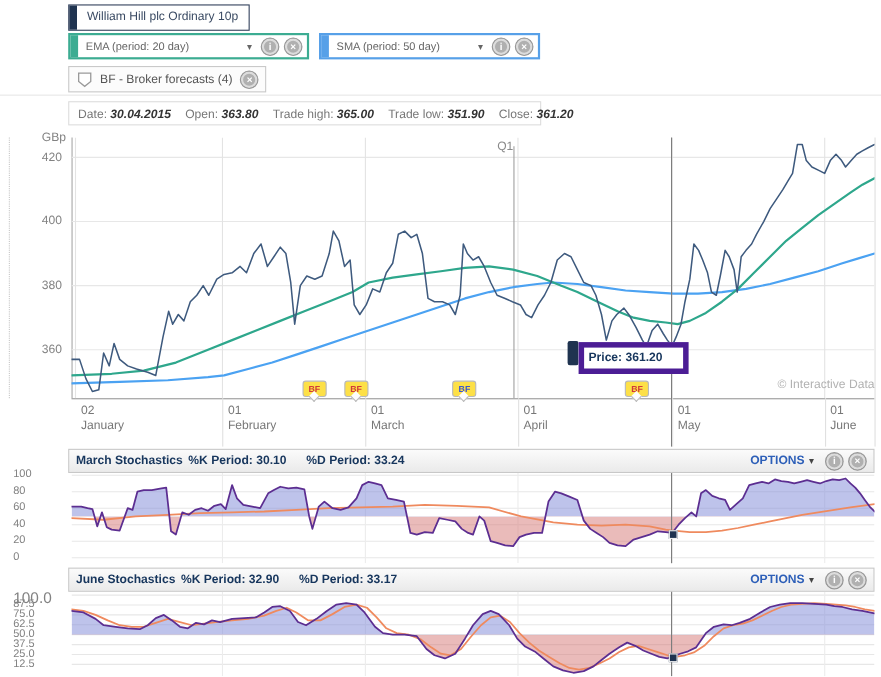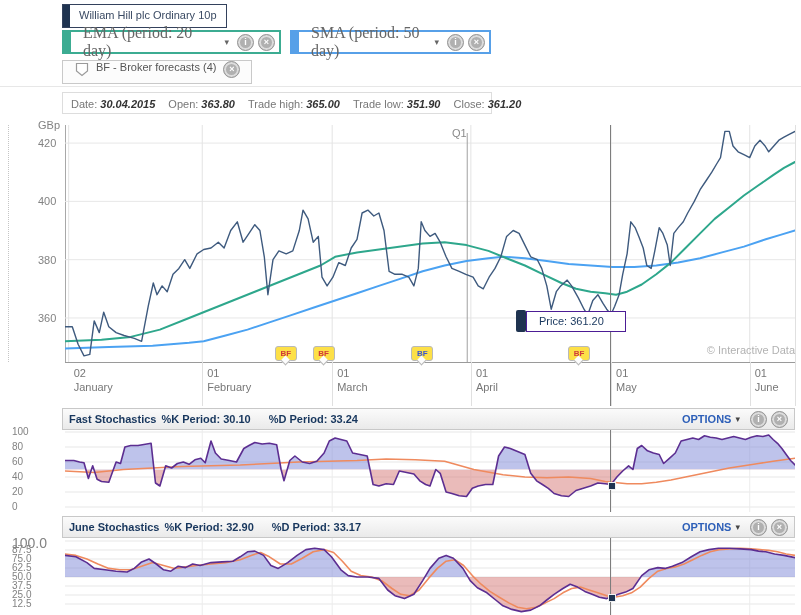--- a/index.html
+++ b/index.html
@@ -6,28 +6,28 @@
   .app{position:relative;width:801px;height:615px;background:#fff;overflow:hidden;
        font-family:"Liberation Sans",sans-serif;color:#444;}
   
   .tag{position:absolute;left:62px;top:4px;height:22px;display:flex;align-items:stretch;
        border:1px solid #33415c;background:#fff;}
   .tag-bar{width:7px;background:#1f3350;}
   .tag-label{padding:0 9px;font-size:11px;line-height:21px;color:#3a4a63;}
   
   .ind{position:absolute;top:30px;height:24px;display:flex;align-items:center;background:#fff;box-sizing:border-box;}
   .ind-bar{width:7px;align-self:stretch;}
-  .ind-label{font-size:16px;color:#666;padding-left:12px;flex:1;font-family:Liberation Serif, serif;}
+  .ind-label{font-size:10px;color:#666;padding-left:7px;flex:1;}
   .caret{font-size:9px;color:#666;margin-right:8px;}
   .cicon{width:15px;height:15px;border-radius:50%;background:#b0b0b0;color:#fff;
          font-weight:bold;font-size:9px;line-height:15px;text-align:center;
          border:1px solid #979797;box-shadow:inset 0 0 0 2px #dcdcdc;margin-right:4px;flex:0 0 auto;}
   
-  .bf-box{position:absolute;left:62px;top:60px;height:22px;display:flex;align-items:flex-start;
-          border:1px solid #c9c9c9;background:#fcfcfc;padding:0 11px;}
+  .bf-box{position:absolute;left:62px;top:60px;height:22px;display:flex;align-items:center;
+          border:1px solid #c9c9c9;background:#fcfcfc;padding:0 6px;}
   .bf-box .bf-label{font-size:11px;color:#555;margin:0 7px 0 6px;}
   .topline{position:absolute;left:0;top:86px;width:801px;height:1px;background:#e7e7e7;}
   
   .quote-bar{position:absolute;left:62px;top:92px;width:430px;height:22px;border:1px solid #ddd;
              background:#fff;font-size:11px;line-height:22px;padding-left:8px;box-sizing:border-box;white-space:nowrap;}
   .q-label{color:#777;margin-right:3px;}
   .q-value{color:#333;font-weight:bold;margin-right:13px;font-style:italic;}
   
   .ylab{position:absolute;font-size:11px;color:#828282;}
   .unit-label{position:absolute;left:38px;top:119px;font-size:11px;color:#828282;}
@@ -40,22 +40,22 @@
   .marker{position:absolute;width:6px;height:6px;background:#1f3350;border:1px solid #f0f0f0;}
   .month-sep{position:absolute;top:362px;height:44px;width:1px;background:#e0e0e0;}
   .month-label{position:absolute;top:366px;font-size:11px;color:#777;line-height:14px;}
   .month-label .mday{display:block;}
   .month-label .mname{display:block;}
   .copyright{position:absolute;left:660px;top:344px;width:135px;text-align:right;
              font-size:11px;color:#b2b2b2;}
   
   .price-tip{position:absolute;left:516px;top:310px;}
   .price-flag{position:absolute;left:0;top:0;width:10px;height:22px;background:#1f3350;border-radius:2px;}
-  .price-box{position:absolute;left:10px;top:1px;width:86px;height:19px;border:1px solid #4c1d95;
-             background:#fff;font-size:11px;font-weight:normal;color:#17365d;line-height:19px;padding-left:12px;}
+  .price-box{position:absolute;left:10px;top:1px;width:86px;height:19px;border:5px solid #4c1d95;
+             background:#fff;font-size:11px;font-weight:bold;color:#17365d;line-height:19px;padding-left:4px;}
   
   .bf-bubble{position:absolute;top:346px;width:20px;height:13px;background:#fde047;border:1px solid #b9b9b9;
              border-radius:3px;font-size:8px;font-weight:bold;text-align:center;line-height:13px;z-index:3;}
   .bf-bubble:after{content:"";position:absolute;left:6px;bottom:-4px;width:6px;height:6px;background:#fdfdfd;
              border-right:1px solid #b9b9b9;border-bottom:1px solid #b9b9b9;transform:rotate(45deg);}
   
   .panel-header{position:absolute;left:62px;width:733px;height:22px;box-sizing:border-box;
                 border:1px solid #c8c8c8;background:linear-gradient(#fbfbfb,#eaeaea);
                 display:flex;align-items:center;padding:0 6px;}
   .ph-title{font-size:11px;font-weight:bold;color:#17365d;}
@@ -129,21 +129,21 @@
   <div class="crosshair" style="left:610px;top:125px;height:281px;"></div>
   <div class="marker" id="main-marker" style="left: 608.04px; top: 311.483px;"></div>
   <div class="price-tip">
     <span class="price-flag"></span>
     <span class="price-box"><span>Price:</span>
       <span>361.20</span></span>
   </div>
   <div class="copyright">© Interactive Data</div>
 
   <div class="panel-header" style="top:408px;">
-    <span class="ph-title">Fast Stochastics</span>
+    <span class="ph-title">March Stochastics</span>
     <span class="ph-kv"><span>%K Period:</span>
       <span>30.10</span></span>
     <span class="ph-kv2"><span>%D Period:</span>
       <span>33.24</span></span>
     <span class="ph-right">
       <span class="options-btn">OPTIONS</span>
       <span class="options-caret">▾</span>
       <span class="cicon">i</span>
       <span class="cicon" style="margin-right:0;">×</span>
     </span>

